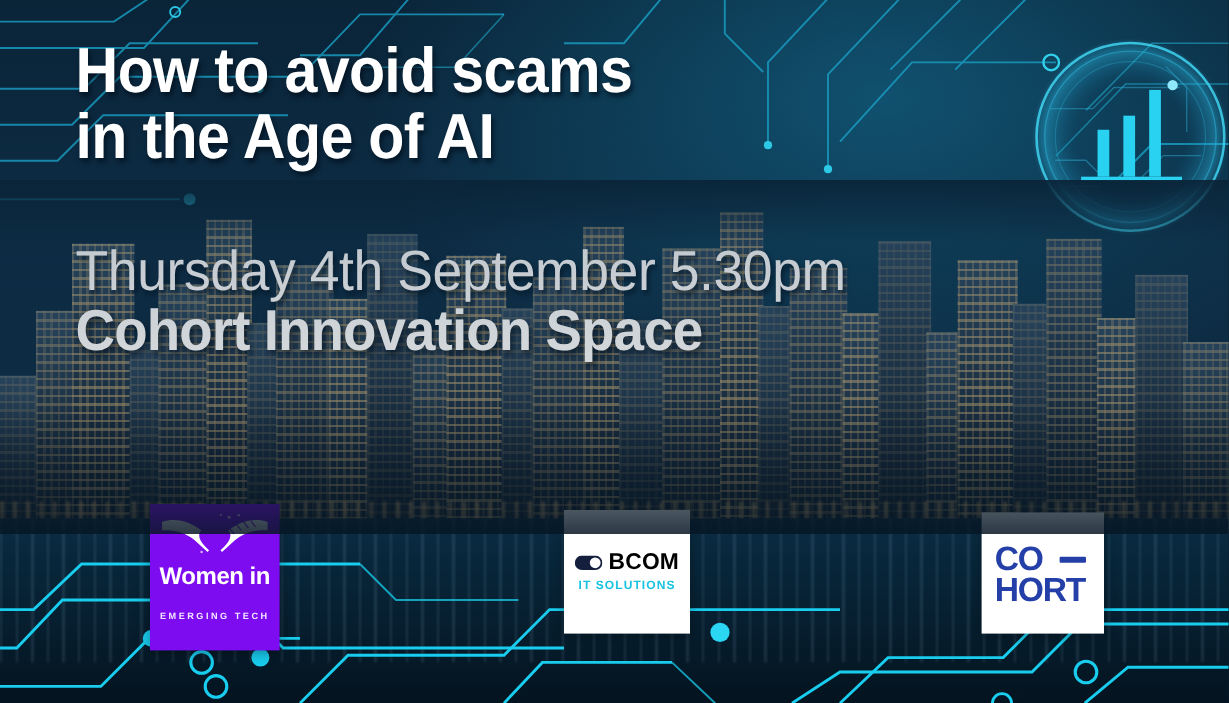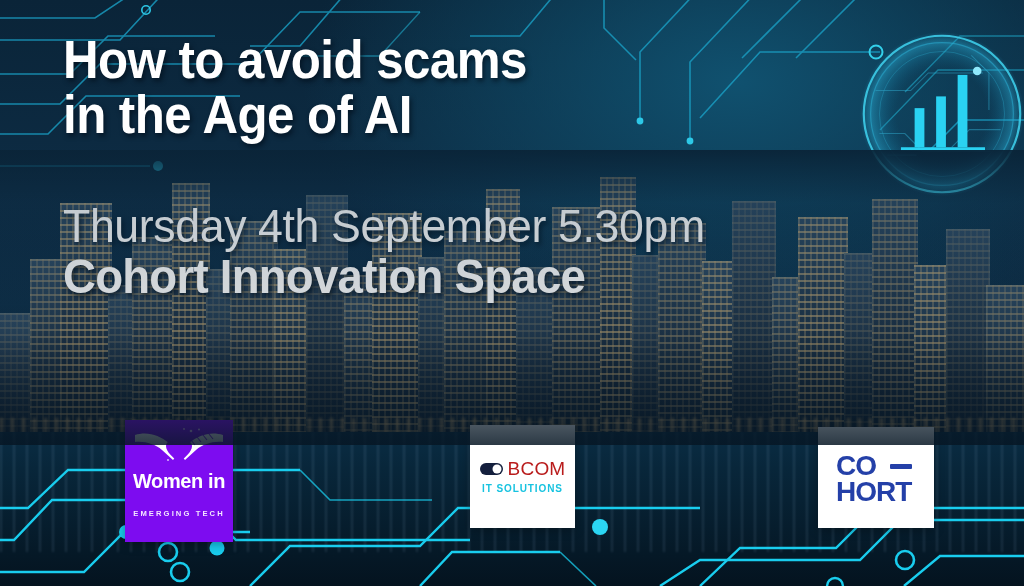--- a/index.html
+++ b/index.html
@@ -134,31 +134,31 @@
   .logo-bcom {
     position:absolute; left:470px; top:425px;
     width:105px; height:103px;
     background:#fff;
     display:flex; flex-direction:column; align-items:center; justify-content:center;
     box-shadow:0 2px 10px rgba(0,0,0,.3);
   }
   .bcom-row { display:flex; align-items:center; gap:5px; }
   .bcom-toggle { width:23px; height:12px; }
   .bcom-name {
-    color:#b91c1c; font-weight:normal; font-size:19px;
+    color:#000000; font-weight:bold; font-size:19px;
     letter-spacing:.2px; line-height:1;
   }
   .bcom-sub {
     color:#17c3e0; font-weight:bold; font-size:10px;
     letter-spacing:.9px; margin-top:6px; line-height:1;
   }
 
   .logo-cohort {
     position:absolute; left:818px; top:427px;
-    width:116px; height:101px;
+    width:102px; height:101px;
     background:#fff;
     display:flex; align-items:center; justify-content:center;
     box-shadow:0 2px 10px rgba(0,0,0,.3);
   }
   .cohort-mark { width:84px; height:58px; }
 </style>
 </head>
 <body>
 
 <div id="poster">

